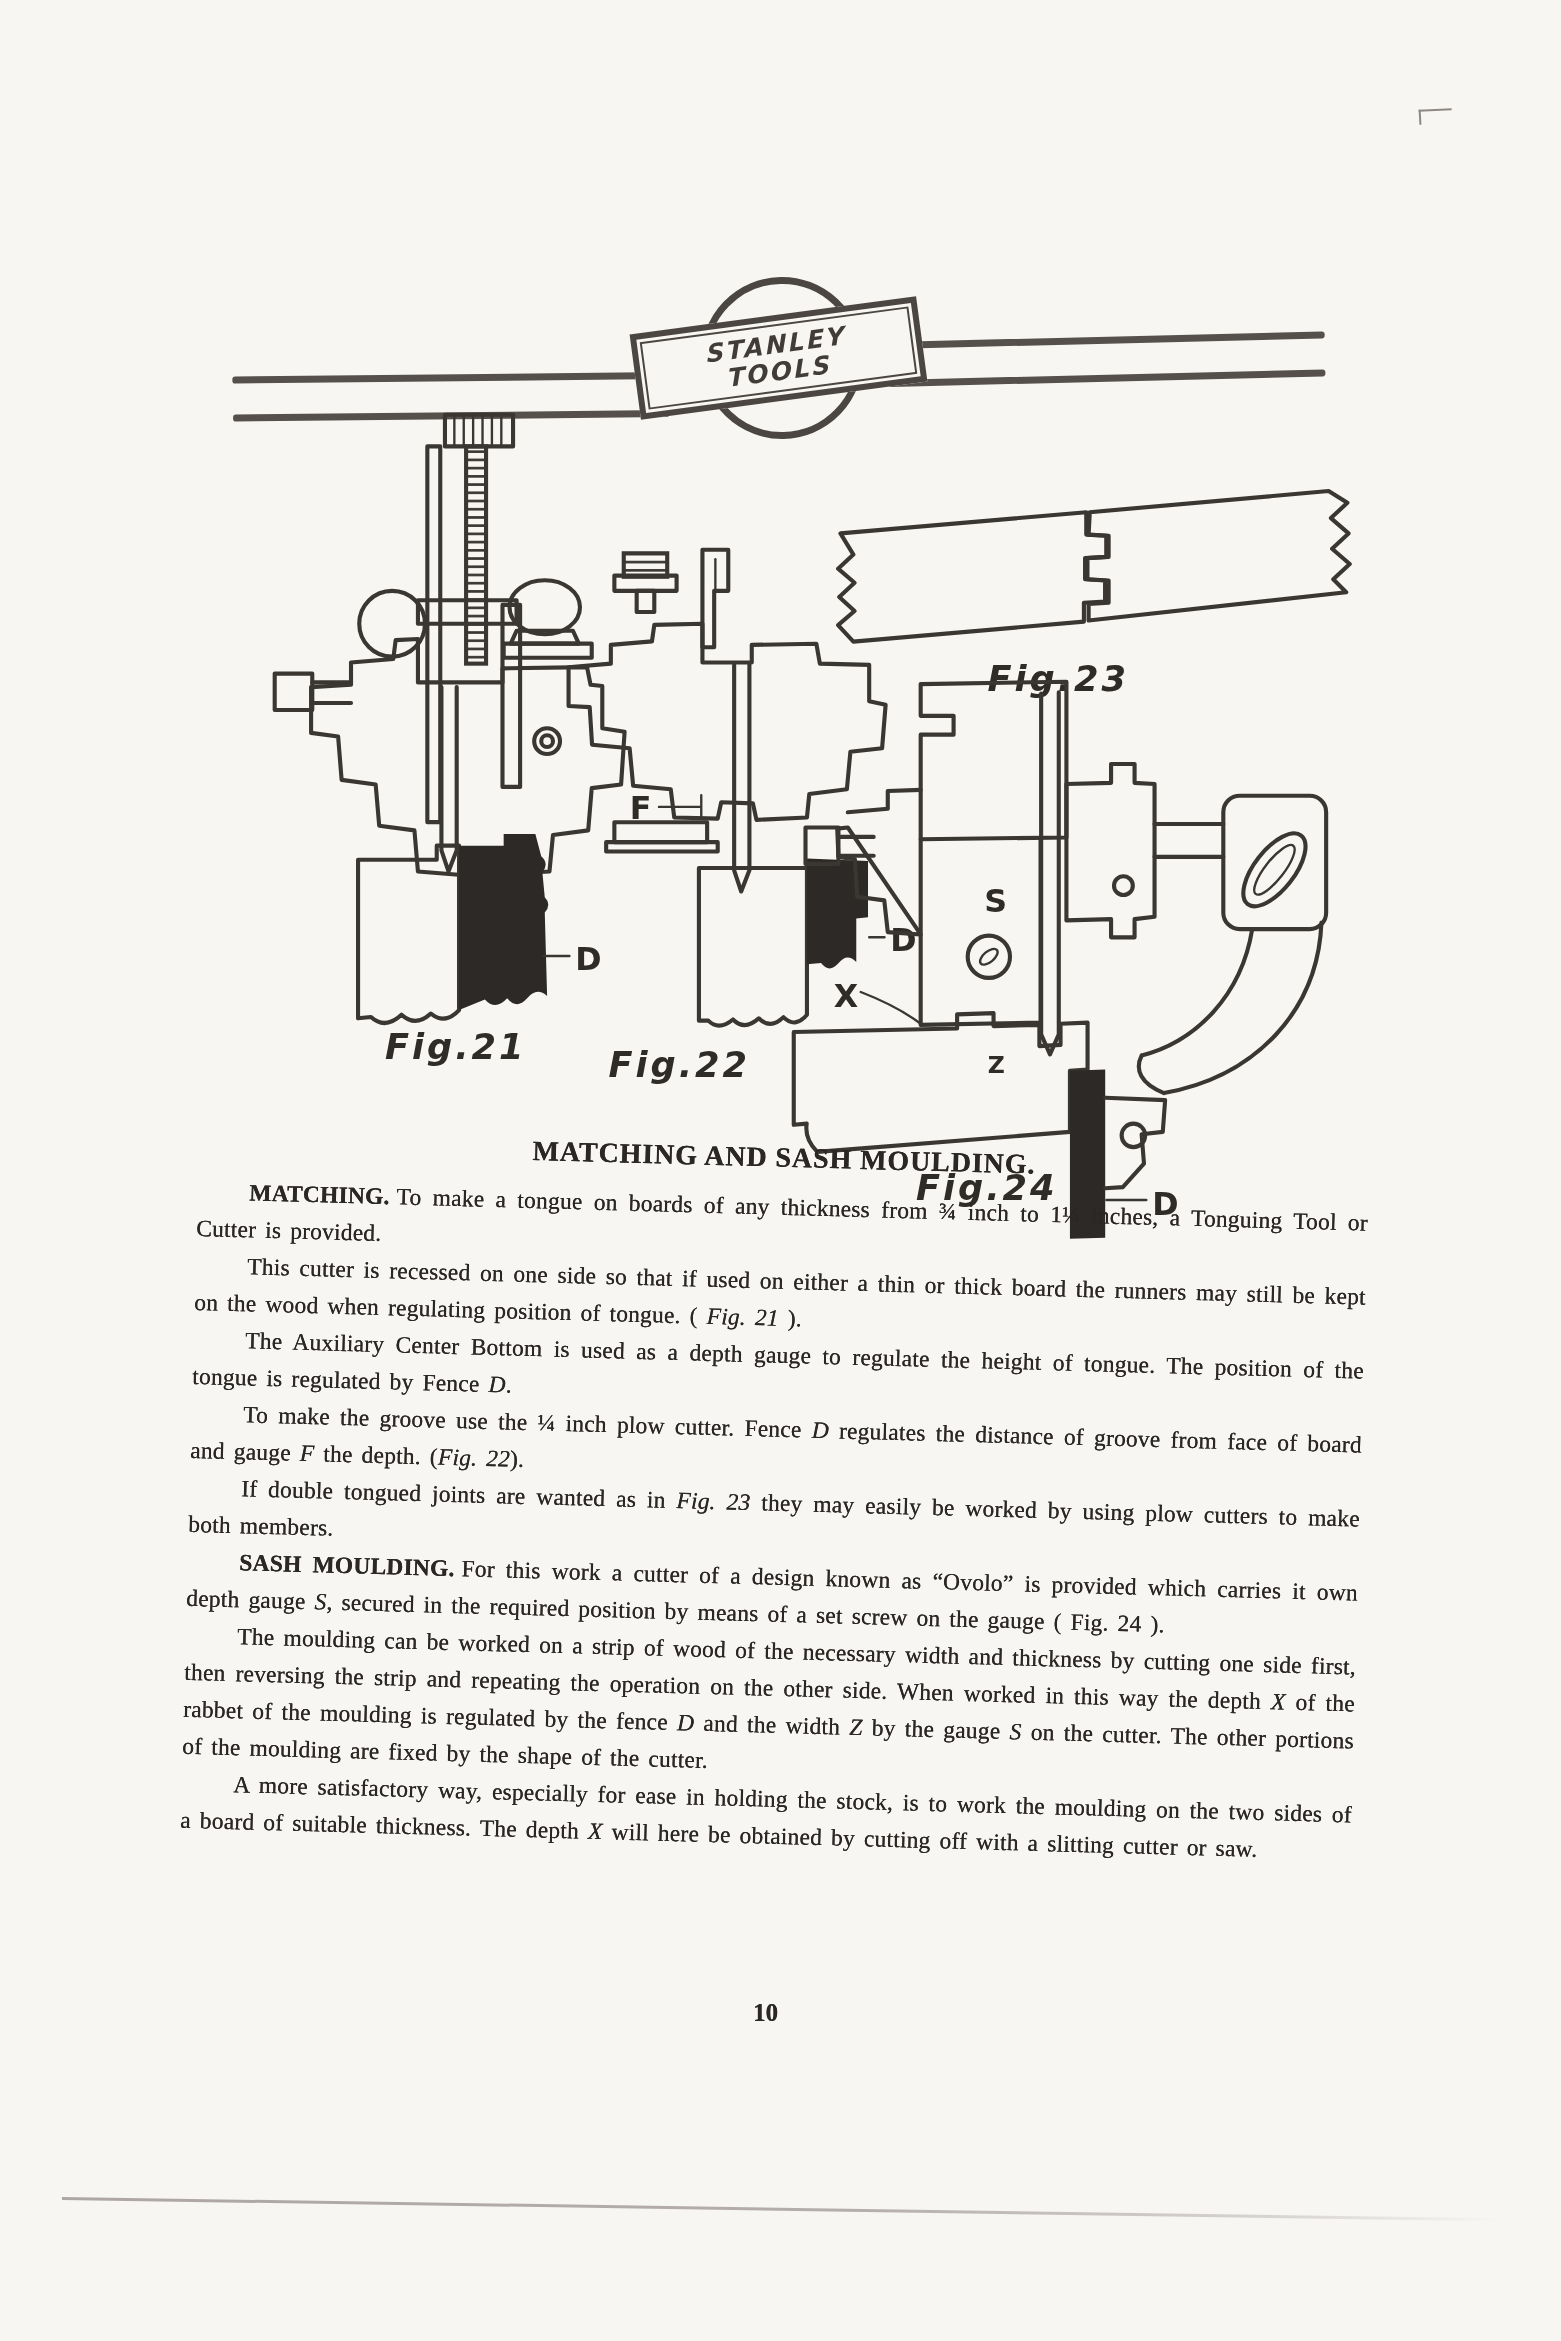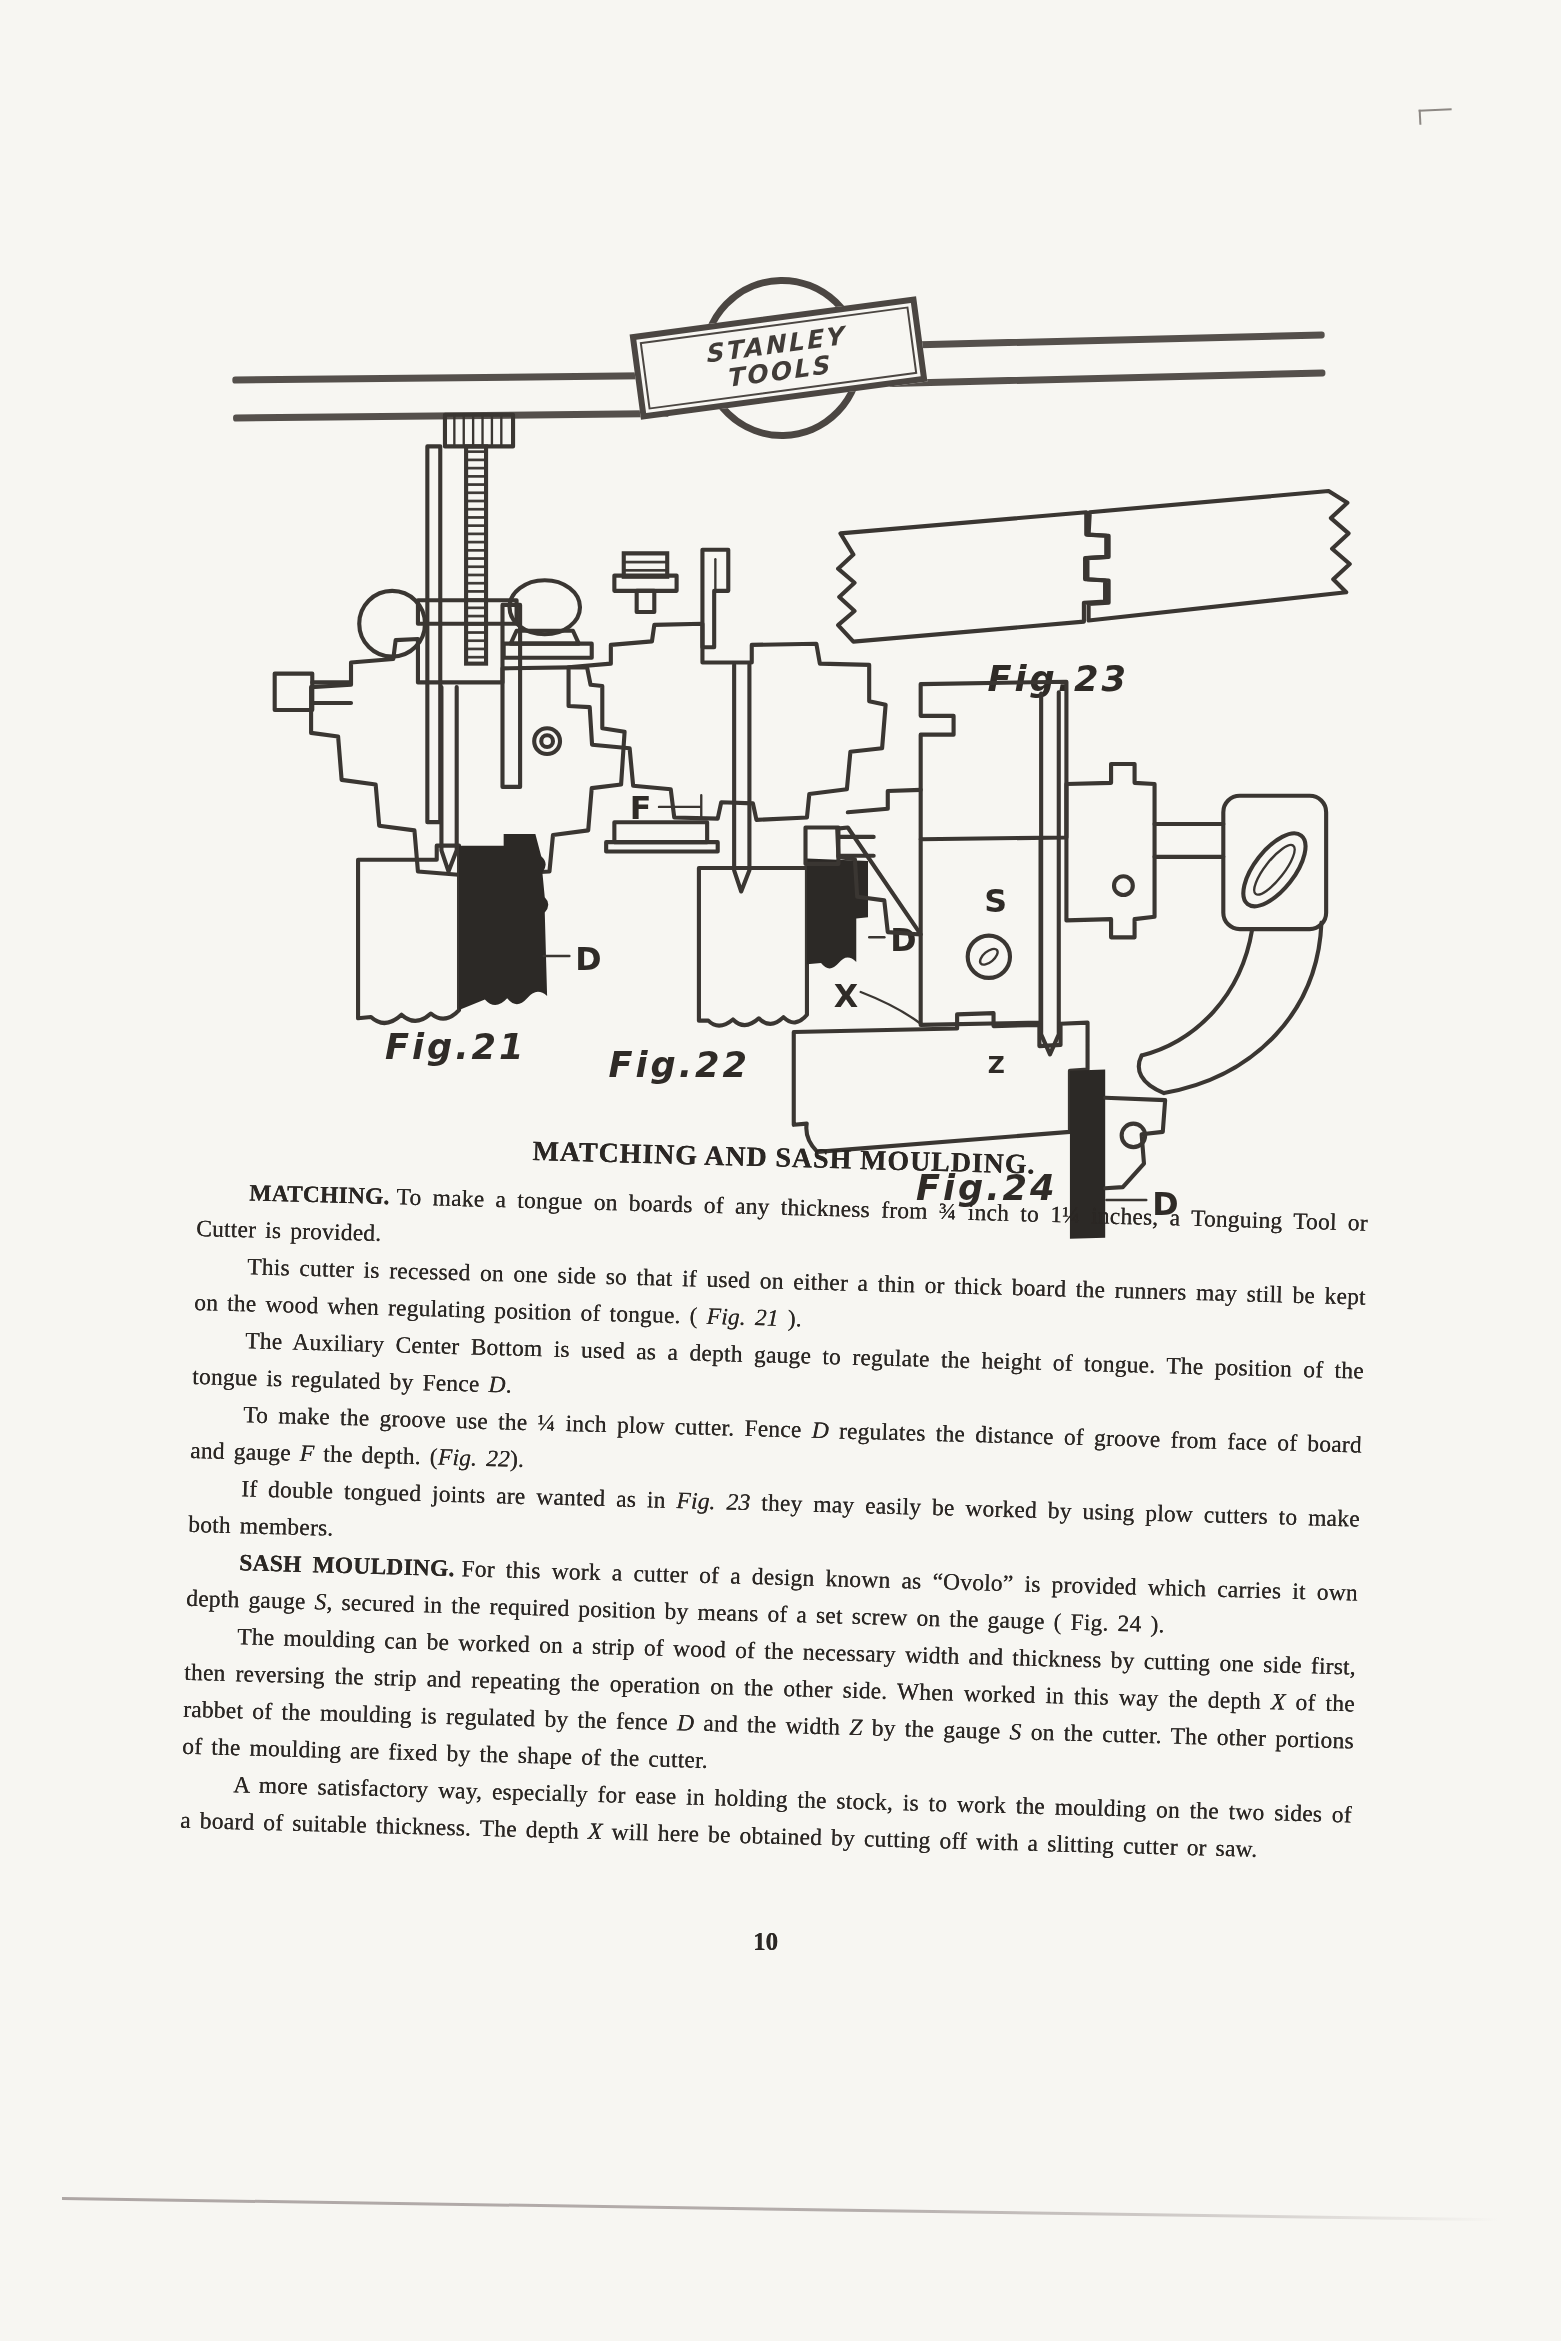--- a/index.html
+++ b/index.html
@@ -42,21 +42,21 @@
     font-size:60px; letter-spacing:5px; fill:#2f2b27;}
   
   .textblock{position:absolute; left:199px; top:1126px; width:1171px;
     transform:rotate(1.55deg); transform-origin:0 0;}
   .heading{font-weight:bold; font-size:28px; letter-spacing:0.9px; text-align:center;
     margin:0 0 15.3px 0; text-shadow:0.3px 0 0 #2b2724;}
   .textblock p{margin:0; font-size:23.5px; line-height:37px; text-indent:52px;
     text-align:justify; word-spacing:2.9px; letter-spacing:0.2px; text-shadow:0.2px 0 0 #2b2724;}
   .textblock .b{font-weight:bold; margin-right:7px;}
   .textblock .i{font-style:italic;}
-  .page-number{position:absolute; left:736px; top:1928px; width:59px; text-align:center;
+  .page-number{position:absolute; left:736px; top:1999px; width:59px; text-align:center;
     font-weight:bold; font-size:25px; text-shadow:0.2px 0 0 #2b2724;}
   
   .bottom-rule{position:absolute; left:62px; top:2197px; width:1437px; height:2.9px;
     background:linear-gradient(to right, rgba(125,113,113,.60) 0%, rgba(125,113,113,.55) 55%,
       rgba(125,113,113,.25) 85%, rgba(125,113,113,0) 100%);
     transform:rotate(.85deg); transform-origin:left center;}
 </style>
 </head>
 <body>
 

